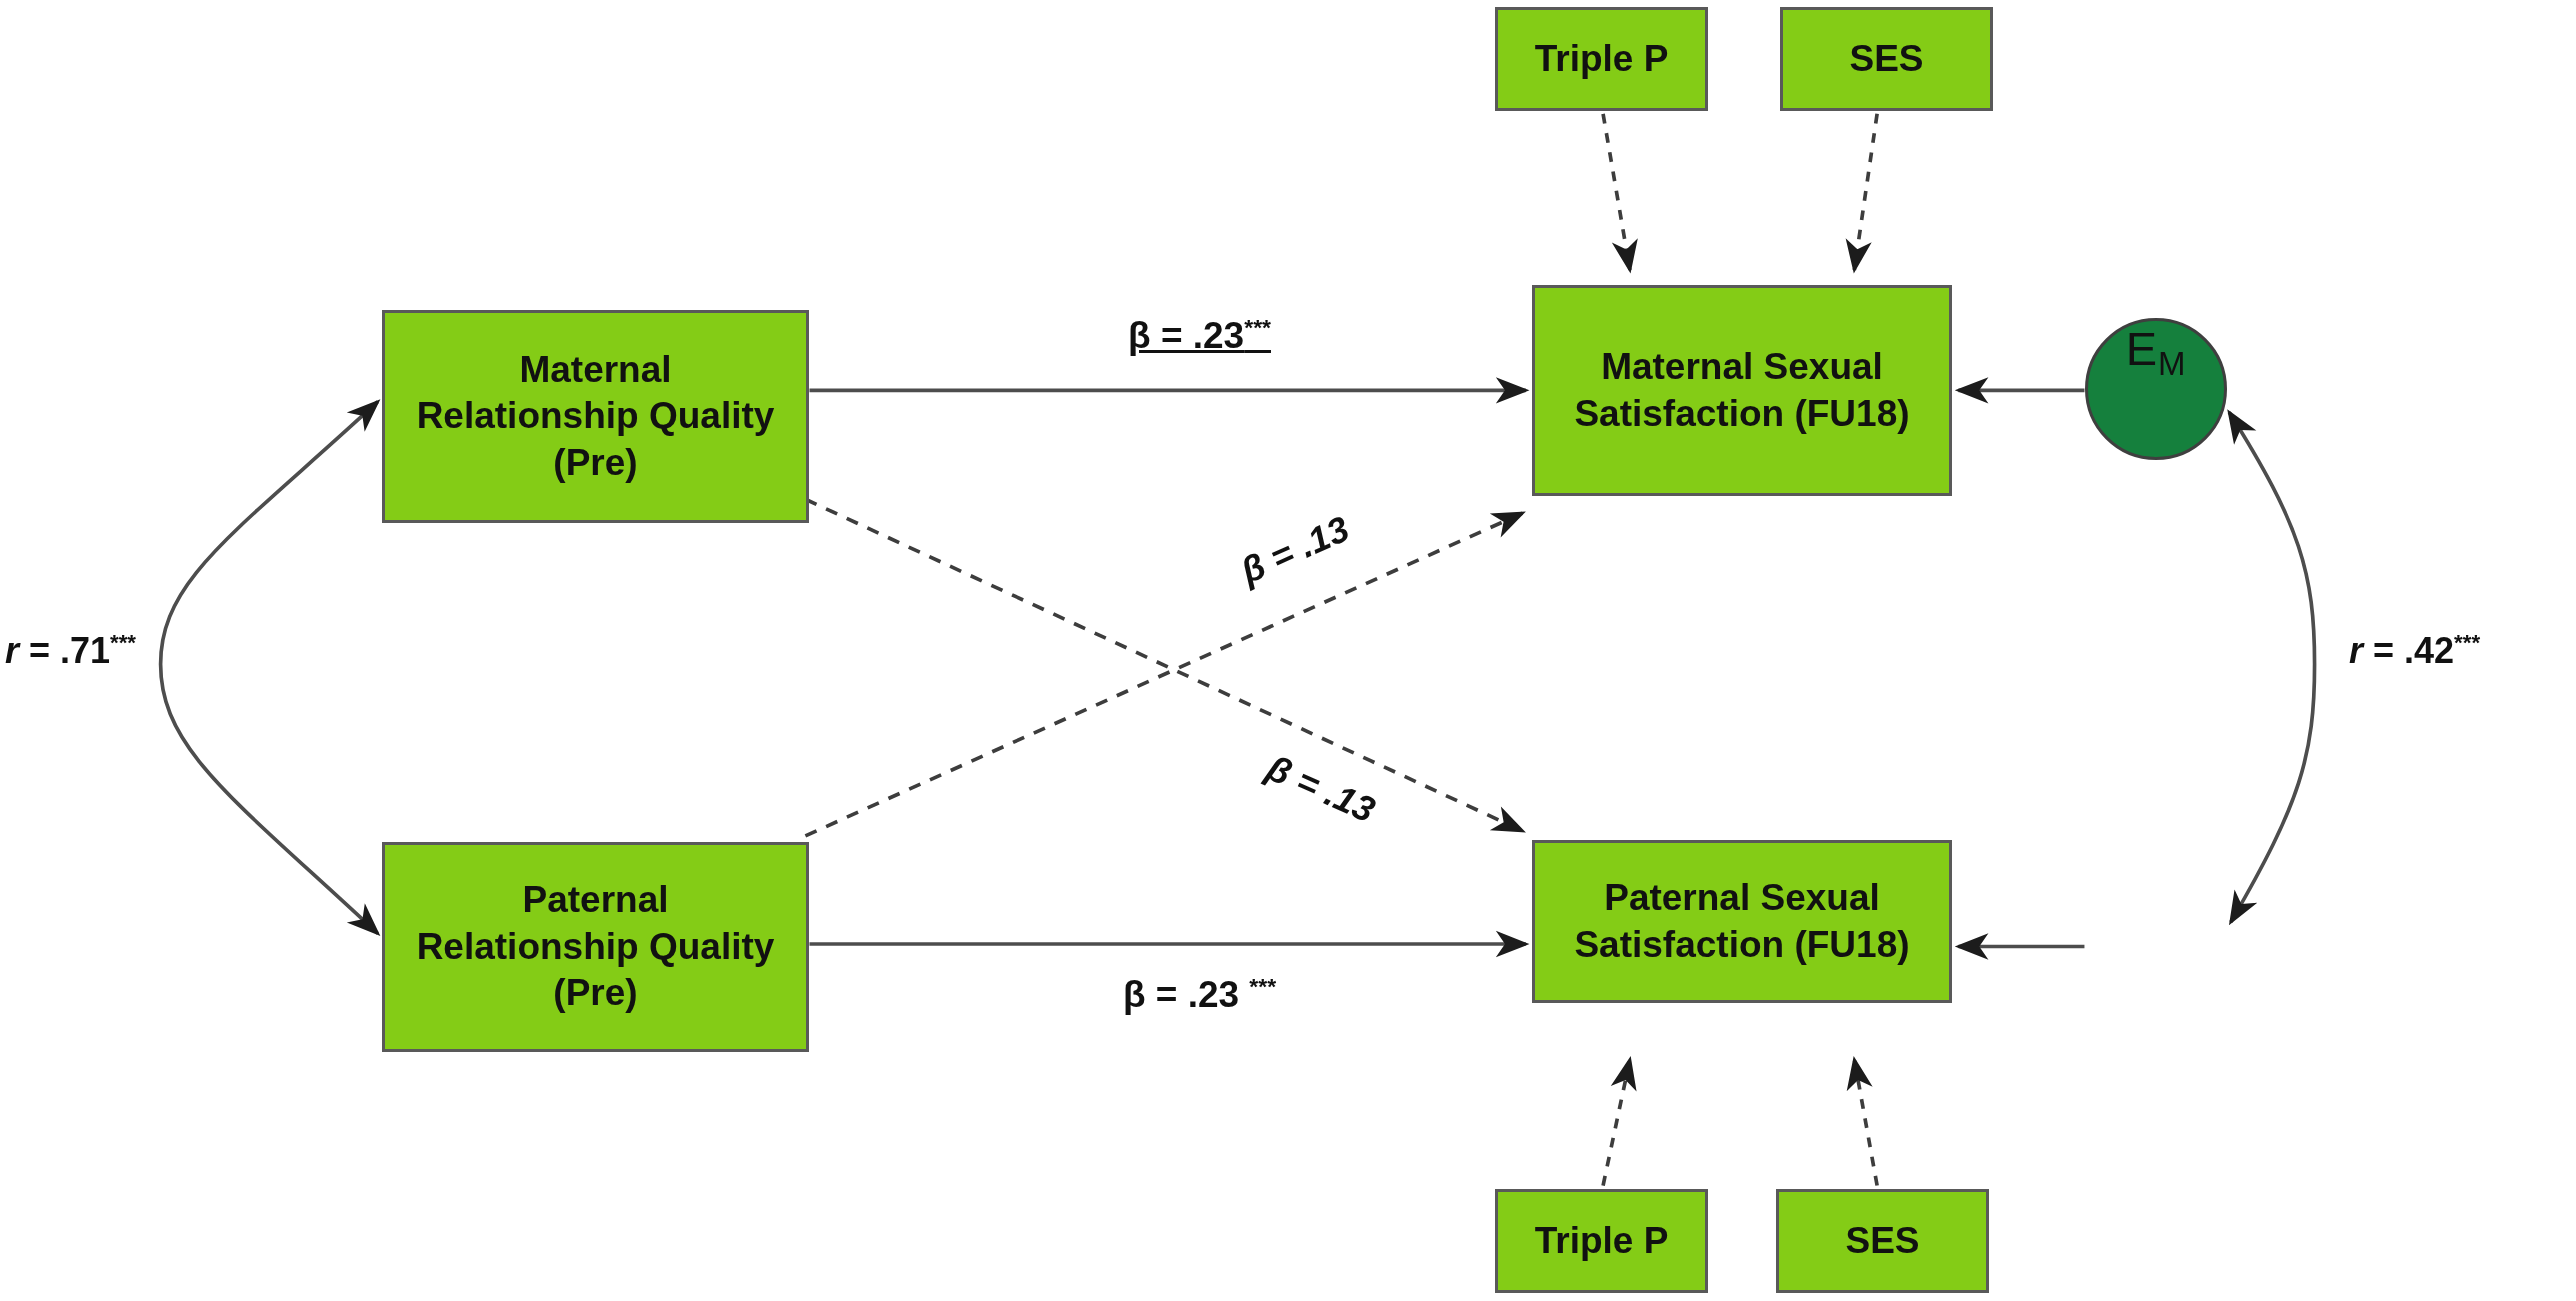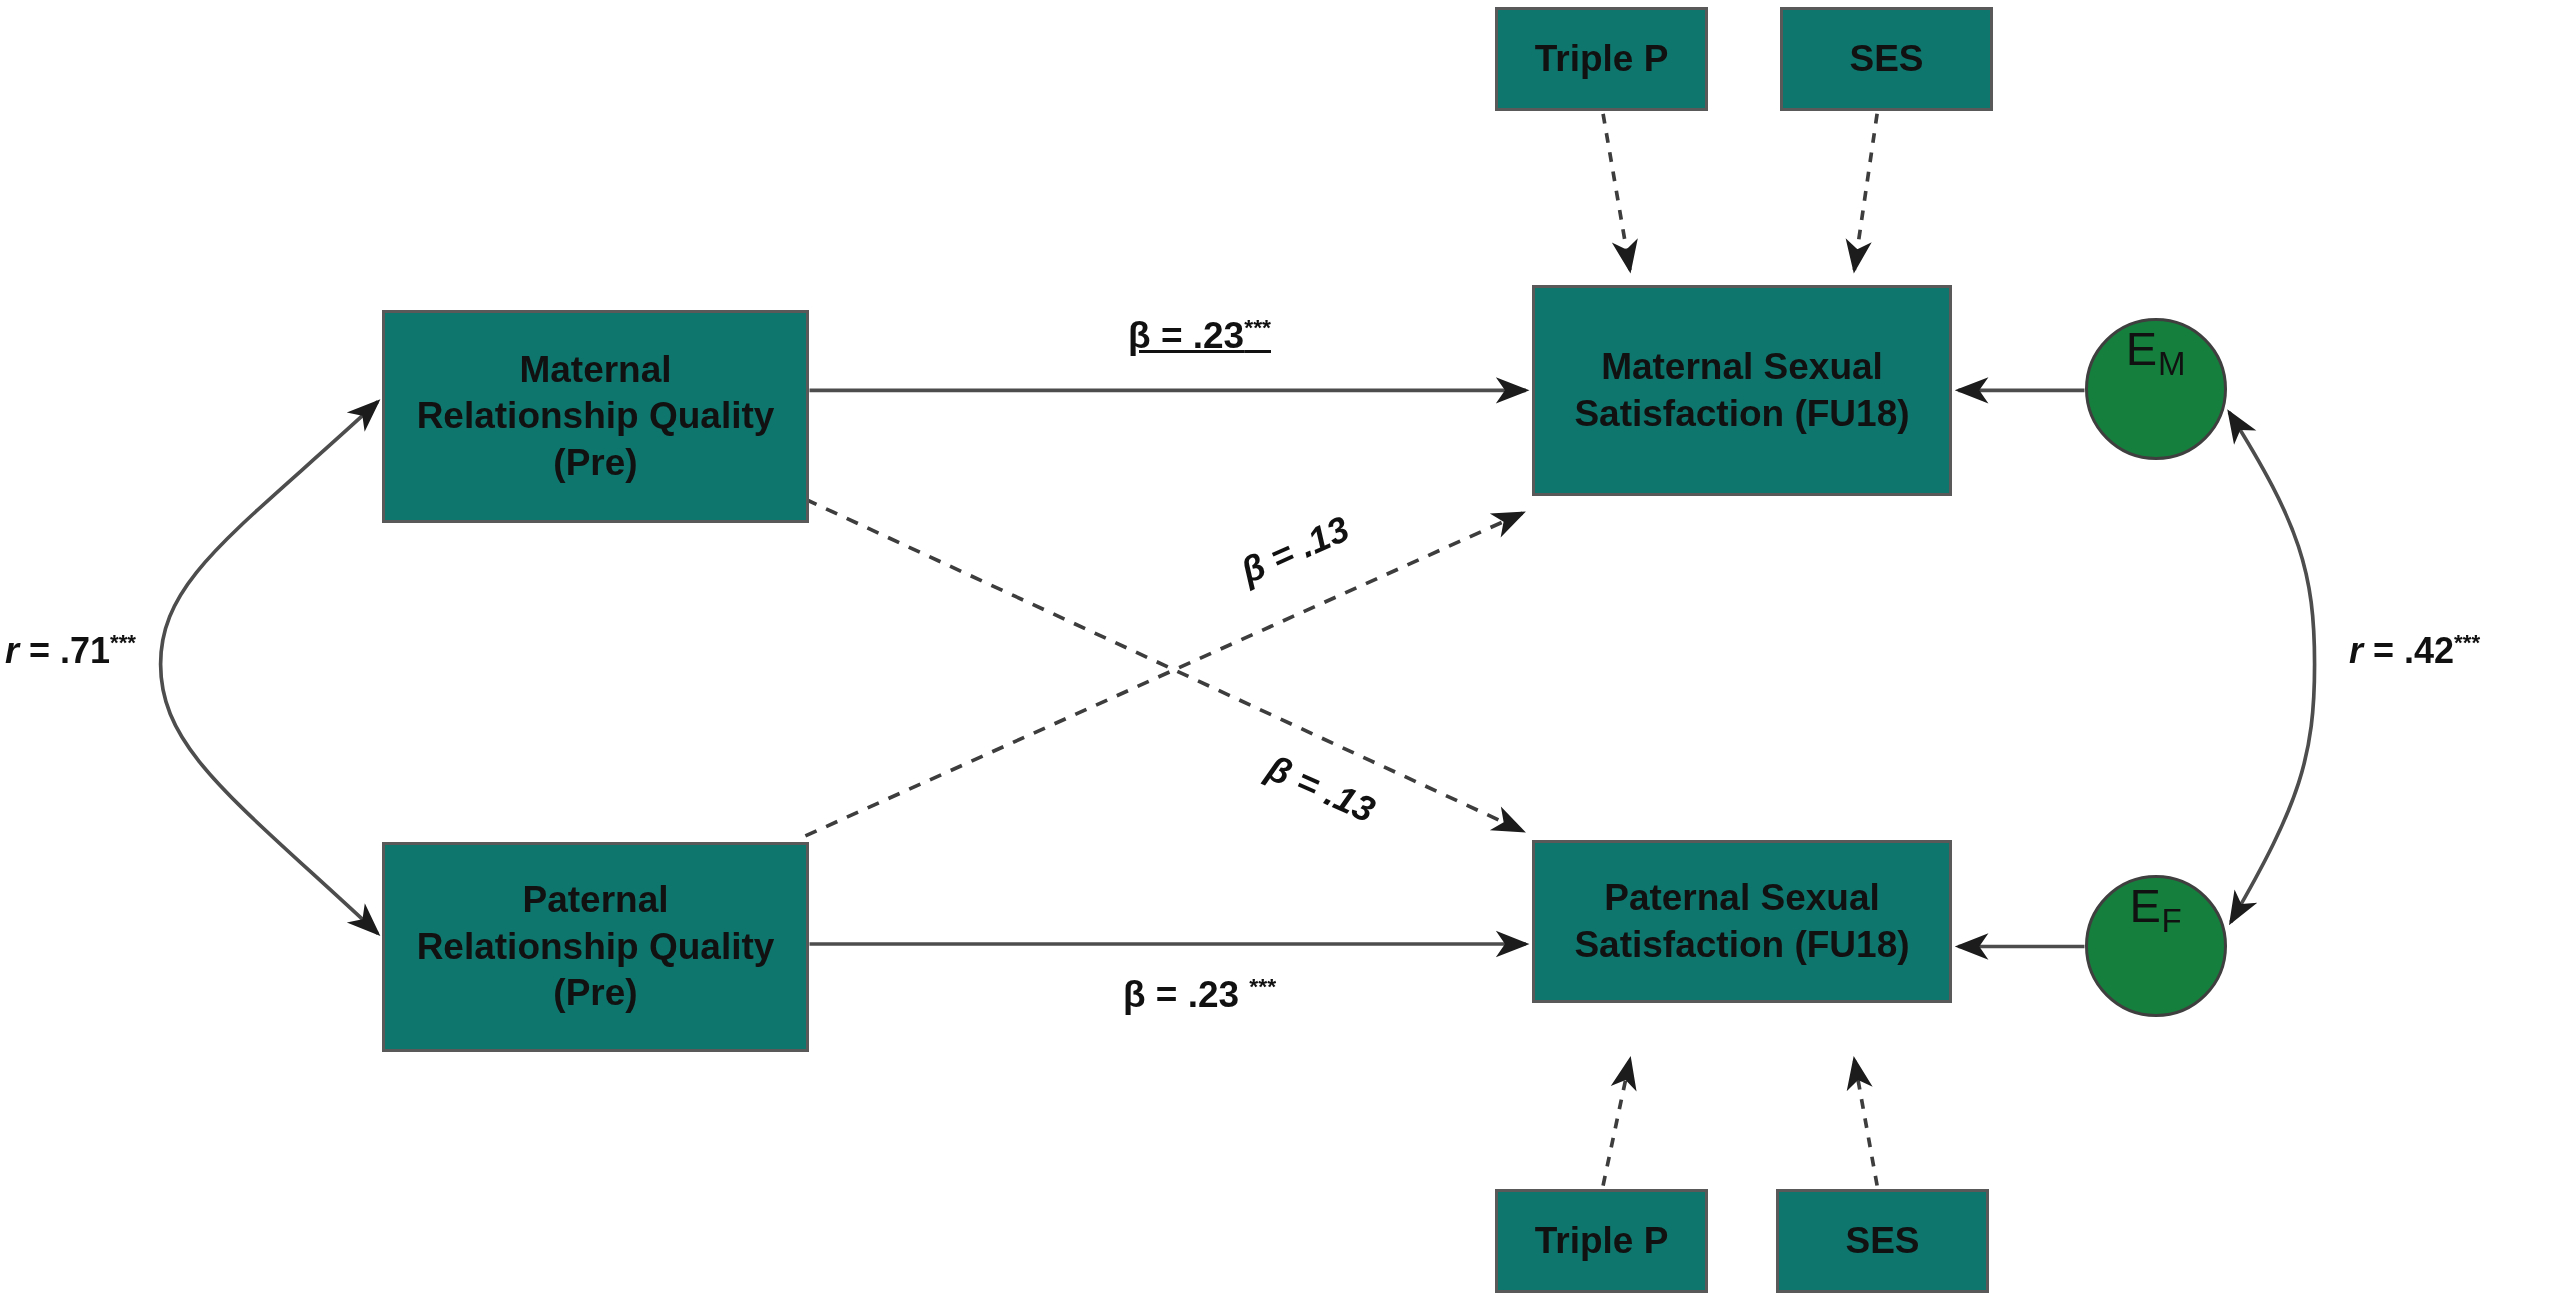--- a/index.html
+++ b/index.html
@@ -2,21 +2,21 @@
 <html style="font-size:13px"><head>
 <meta charset="utf-8">
 <style>
   html,body{margin:0;padding:0;background:#ffffff;}
   .canvas{
     position:relative;width:2576px;height:1301px;background:#ffffff;
     font-family:"Liberation Sans",sans-serif;color:#111111;overflow:hidden;
   }
   svg.connectors{position:absolute;left:0;top:0;width:2576px;height:1301px;}
   .box{
-    position:absolute;background:#0f766e;border:3.3px solid #595959;
+    position:absolute;background:#84cc16;border:3.3px solid #595959;
     display:flex;flex-direction:column;align-items:center;justify-content:center;
     text-align:center;font-weight:bold;box-sizing:border-box;
   }
   .node{font-size:37px;line-height:1.26;}
   .node span{display:block;}
   .small{font-size:37px;}
   .circle{
     position:absolute;background:#15803d;border:3.3px solid #3f3f3f;border-radius:50%;
     display:flex;align-items:flex-start;justify-content:center;
     font-weight:normal;font-size:47px;box-sizing:border-box;letter-spacing:0.8px;
@@ -94,23 +94,20 @@
   <div class="box small" style="left:1495px;top:1189px;width:213px;height:104px;">
     <span>Triple P</span>
   </div>
   <div class="box small" style="left:1776px;top:1189px;width:213px;height:104px;">
     <span>SES</span>
   </div>
 
   <div class="circle" style="left:2085px;top:318px;width:142px;height:142px;">
     <span><span>E</span><sub>M</sub></span>
   </div>
-  <div class="circle" style="left:2085px;top:875px;width:142px;height:142px;">
-    <span><span>E</span><sub>F</sub></span>
-  </div>
 
   <div class="plabel" style="left:1049px;top:314px;width:301px;text-decoration:underline;">
     <span>β = .23</span><sup>***</sup>
   </div>
 
   <div class="plabel" style="left:1049px;top:973px;width:301px;">
     <span>β = .23 </span> <sup>***</sup>
   </div>
 
   <div class="plabel ital rot-up" style="left:1173px;top:529px;width:244px;font-size:36px;">

